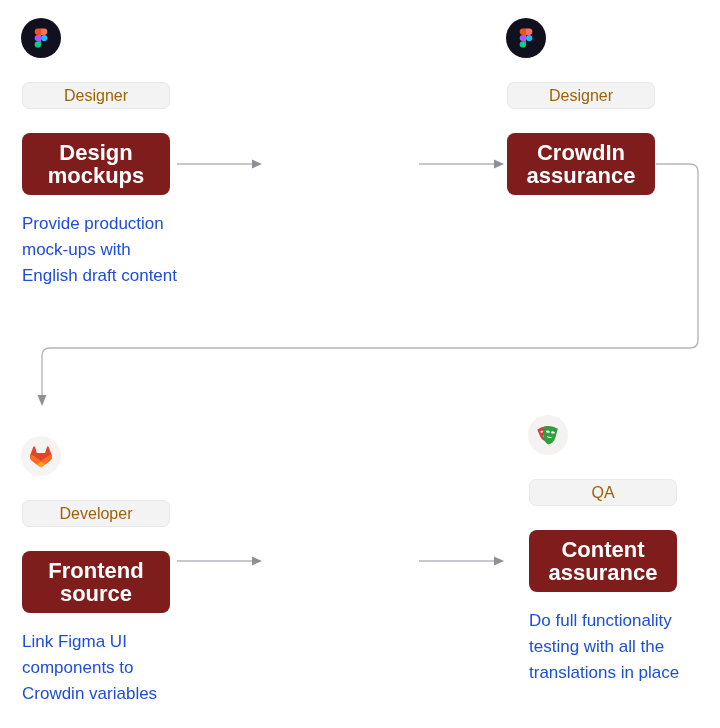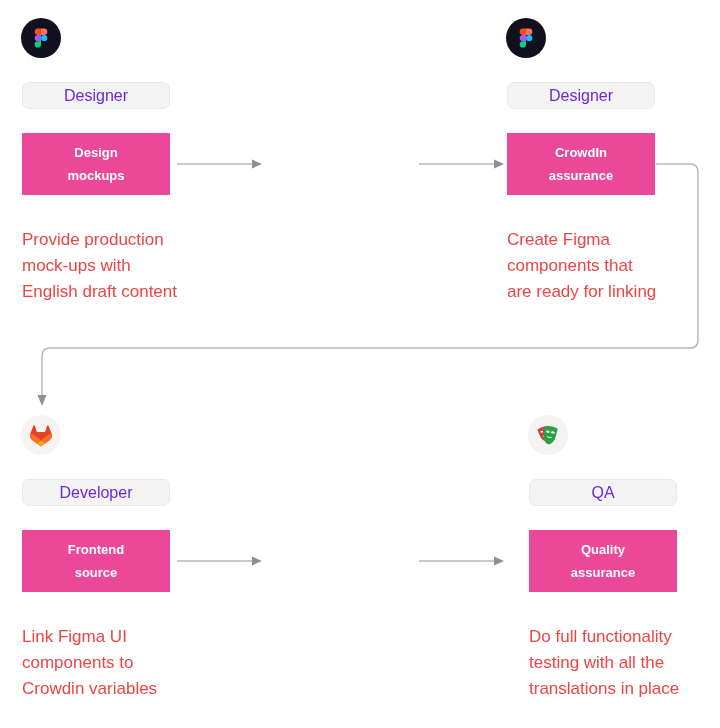--- a/index.html
+++ b/index.html
@@ -15,63 +15,63 @@
   #connector-layer {
     position: absolute; left: 0; top: 0;
     width: 720px; height: 728px;
     pointer-events: none;
   }
 
   .col { position: absolute; width: 148px; }
   .col-0 { left: 22px;  top: 18px; }
   .col-1 { left: 264px; top: 18px; }
   .col-2 { left: 507px; top: 18px; }
-  .col-3 { left: 22px;  top: 415px; }
+  .col-3 { left: 22px;  top: 436px; }
   .col-4 { left: 264px; top: 415px; }
   .col-5 { left: 529px; top: 415px; }
 
   .icon-wrap { width: 40px; height: 40px; margin-left: -1px; }
   .icon-wrap svg { display: block; width: 40px; height: 40px; }
 
   .role {
     margin-top: 24px;
     height: 27px;
     box-sizing: border-box;
     background: #f3f3f3;
     border: 1px solid #e9e9e9;
     border-radius: 7px;
     display: flex; align-items: center; justify-content: center;
     font-size: 16px;
-    color: #6d28d9;
+    color: #a16207;
   }
 
   .step-btn {
     margin-top: 24px;
     width: 148px; height: 62px;
     box-sizing: border-box;
-    background: #ec4899;
+    background: #7f1d1d;
     border: none;
-    border-radius: 0;
+    border-radius: 8px;
     display: flex; align-items: center; justify-content: center;
     color: #ffffff;
     font-family: "Liberation Sans", sans-serif;
-    font-size: 13px;
+    font-size: 22px;
     font-weight: 700;
     line-height: 23px;
     text-align: center;
     white-space: pre-line;
     padding: 0;
   }
 
   .desc {
-    margin-top: 32px;
+    margin-top: 16px;
     width: 212px;
     font-size: 17px;
     line-height: 26px;
-    color: #ef4444;
+    color: #1d4ed8;
     white-space: pre-line;
   }
 </style>
 </head>
 <body>
 
 <div id="canvas">
 
   <svg id="connector-layer" viewBox="0 0 720 728">
     <g fill="none" stroke-width="1.4" stroke-linejoin="round" stroke="#b5b5bc">
@@ -121,23 +121,20 @@
           <path d="M19 0h9.5a9.5 9.5 0 0 1 0 19H19V0z" fill="#ff7262"></path>
           <path d="M0 28.5A9.5 9.5 0 0 1 9.5 19H19v19H9.5A9.5 9.5 0 0 1 0 28.5z" fill="#a259ff"></path>
           <path d="M38 28.5a9.5 9.5 0 1 1-19 0 9.5 9.5 0 0 1 19 0z" fill="#1abcfe"></path>
           <path d="M9.5 57A9.5 9.5 0 0 0 19 47.5V38H9.5a9.5 9.5 0 0 0 0 19z" fill="#0acf83"></path>
         </g>
       </svg>
     </div>
     <div class="role">Designer</div>
     <button class="step-btn">CrowdIn
 assurance</button>
-    <div class="desc">Create Figma
-components that
-are ready for linking</div>
   </div>
 
   <div class="col col-3">
     <div class="icon-wrap">
       <svg viewBox="0 0 40 40">
         <circle cx="20" cy="20" r="20" fill="#f5f4f2"></circle>
         <g transform="translate(9,9.8) scale(0.685)">
           <path fill="#e24329" d="M31.46 12.78l-.04-.11-4.36-11.37a1.14 1.14 0 0 0-2.15.05l-2.94 9.01H10.03L7.09 1.35a1.14 1.14 0 0 0-2.15-.05L.58 12.67l-.05.11a8.09 8.09 0 0 0 2.68 9.35l.03.02.04.03 6.62 4.96 3.28 2.48 2 1.51a1.35 1.35 0 0 0 1.63 0l2-1.51 3.28-2.48 6.66-4.99h.02a8.09 8.09 0 0 0 2.69-9.37z"></path>
           <path fill="#fc6d26" d="M31.46 12.78l-.04-.11a14.75 14.75 0 0 0-5.86 2.64l-9.56 7.23 6.09 4.61 6.66-4.99h.02a8.09 8.09 0 0 0 2.69-9.38z"></path>
           <path fill="#fca326" d="M9.9 27.15l3.28 2.48 2 1.51a1.35 1.35 0 0 0 1.63 0l2-1.51 3.28-2.48-6.1-4.61z"></path>
@@ -166,20 +163,20 @@
         </g>
         <g transform="translate(16.2,10.2) rotate(9)">
           <path d="M0 1.4 Q7 -1.8 14 1.4 L13 10.4 Q12.2 16.6 7 18.4 Q1.8 16.6 1 10.4 Z" fill="#2f9e41"></path>
           <ellipse cx="4.6" cy="5.8" rx="1.9" ry="1.1" fill="#ffffff"></ellipse>
           <ellipse cx="9.8" cy="5.8" rx="1.9" ry="1.1" fill="#ffffff"></ellipse>
           <path d="M3.8 10 Q7 13.4 10.4 10 Q7.2 11.4 3.8 10 Z" fill="#ffffff"></path>
         </g>
       </svg>
     </div>
     <div class="role">QA</div>
-    <button class="step-btn">Quality
+    <button class="step-btn">Content
 assurance</button>
     <div class="desc">Do full functionality
 testing with all the
 translations in place</div>
   </div>
 
 </div>
 
 </body></html>

